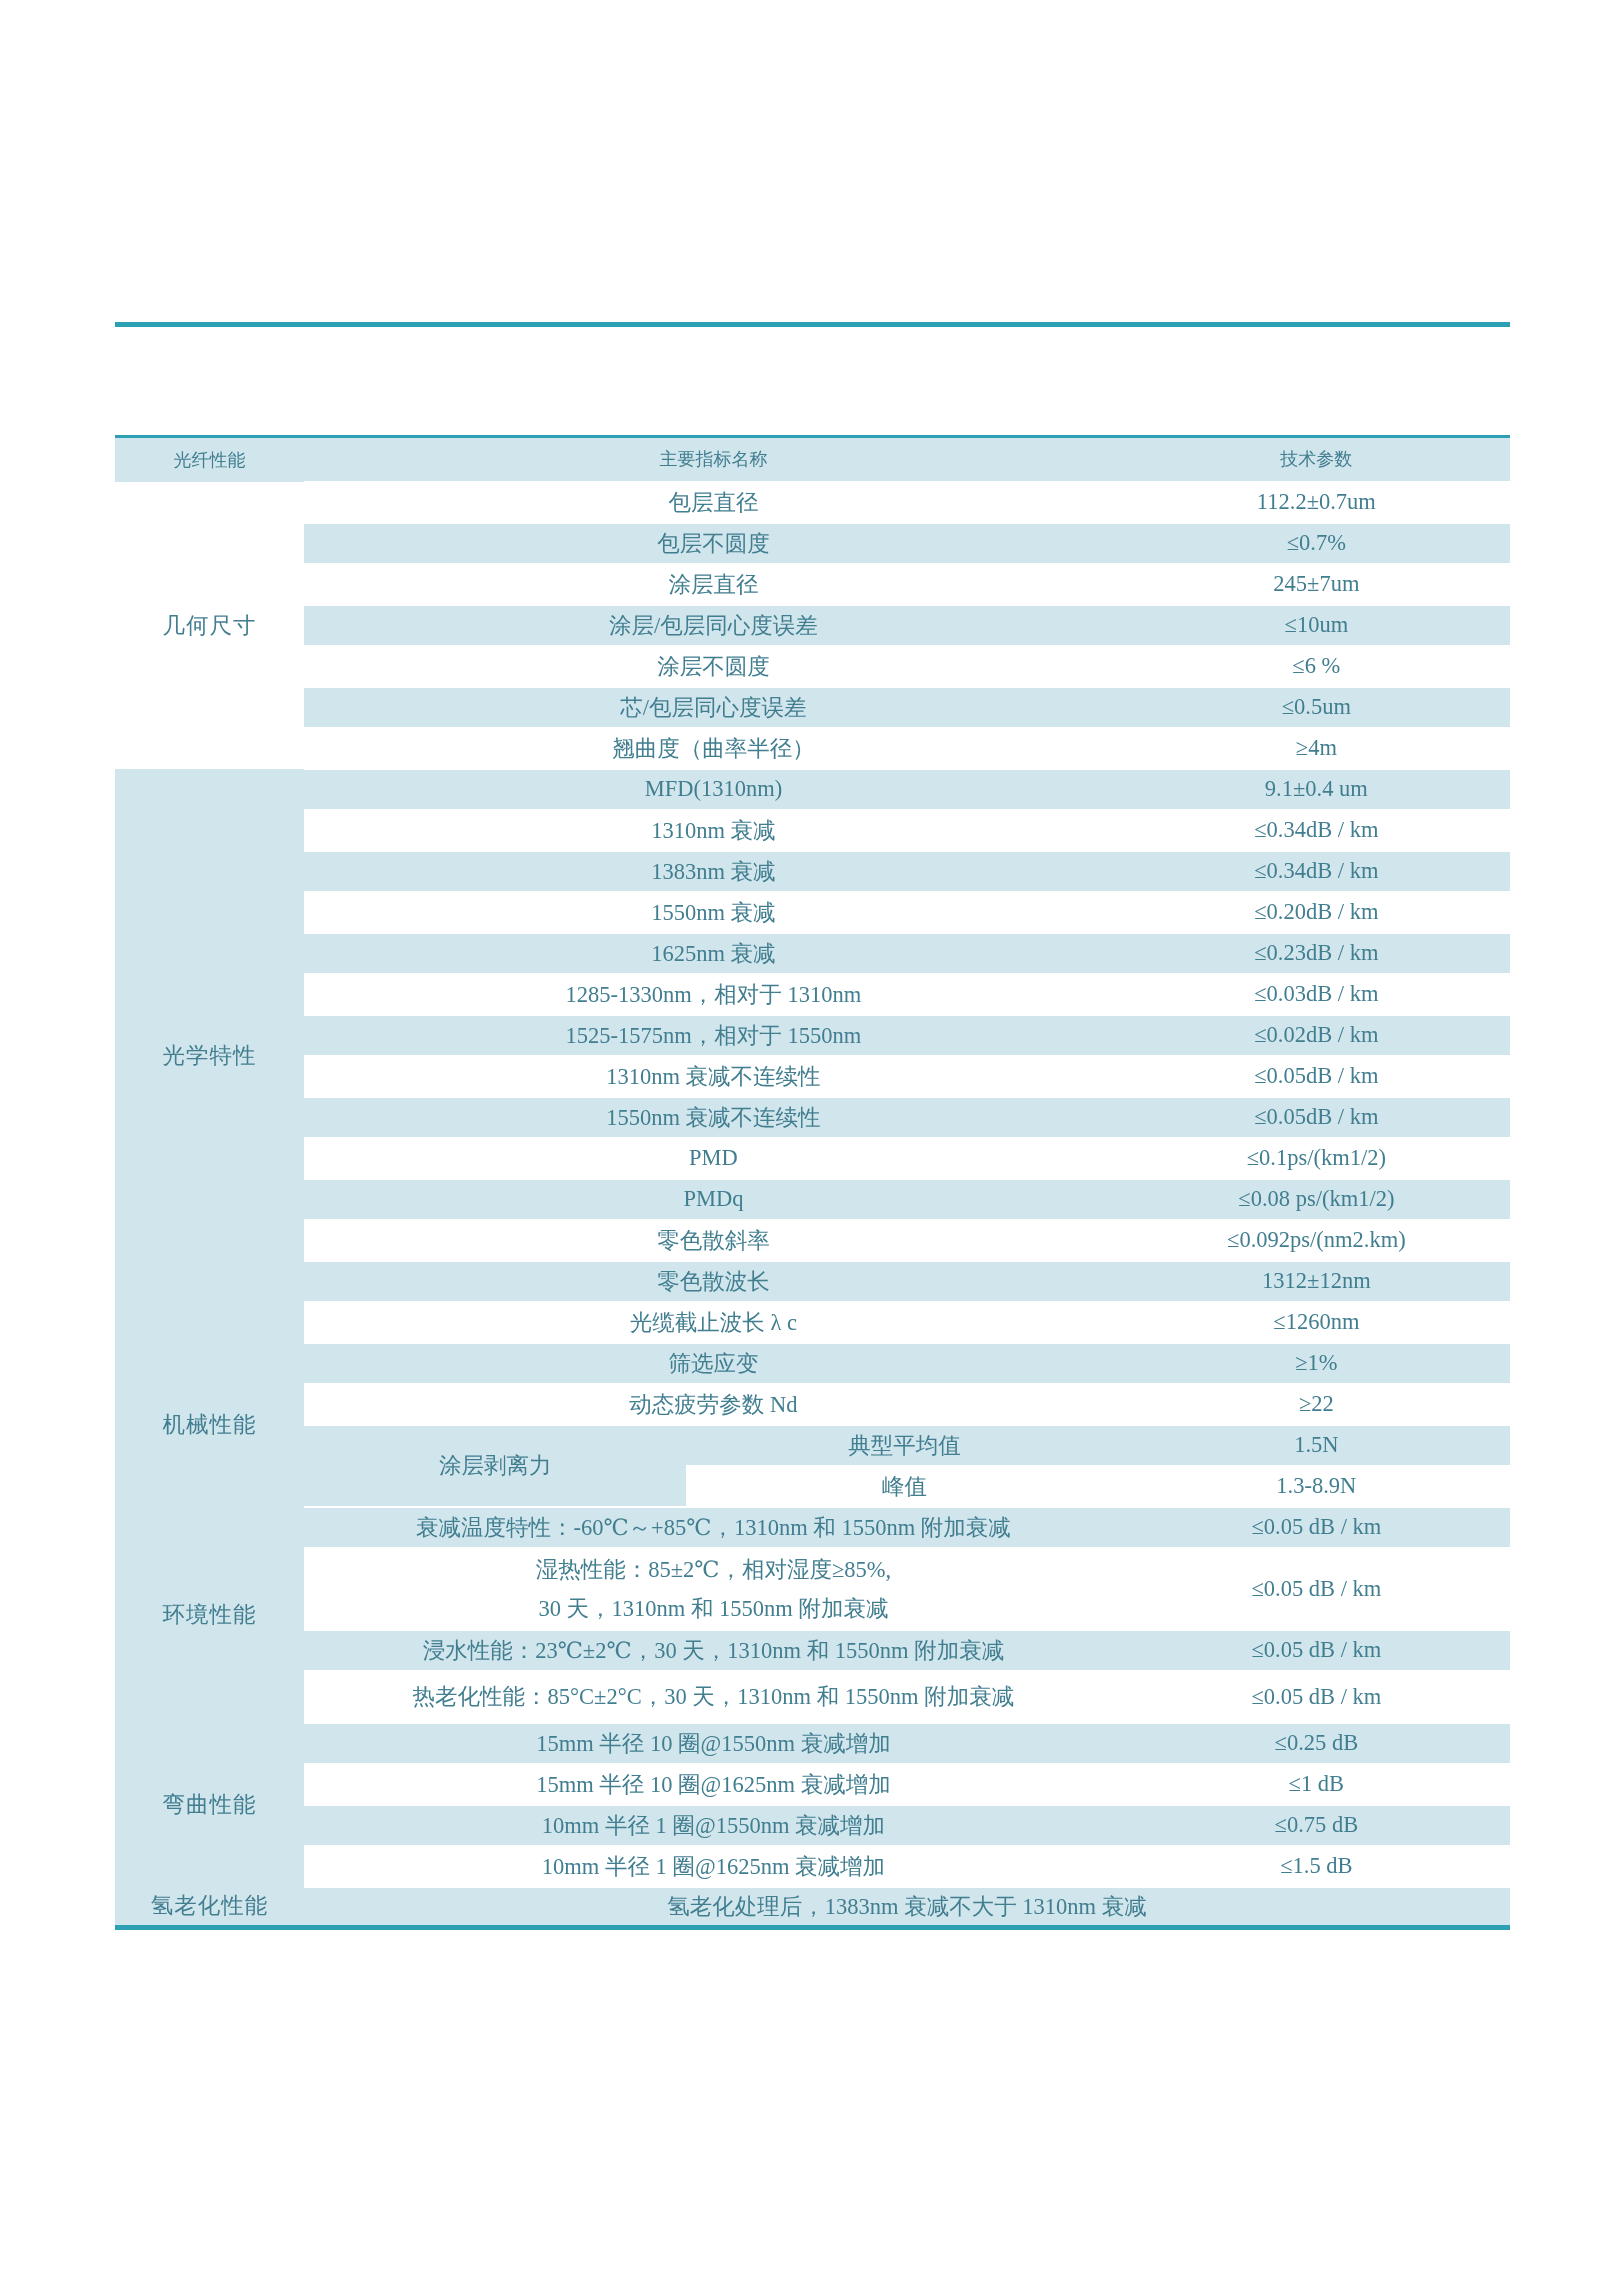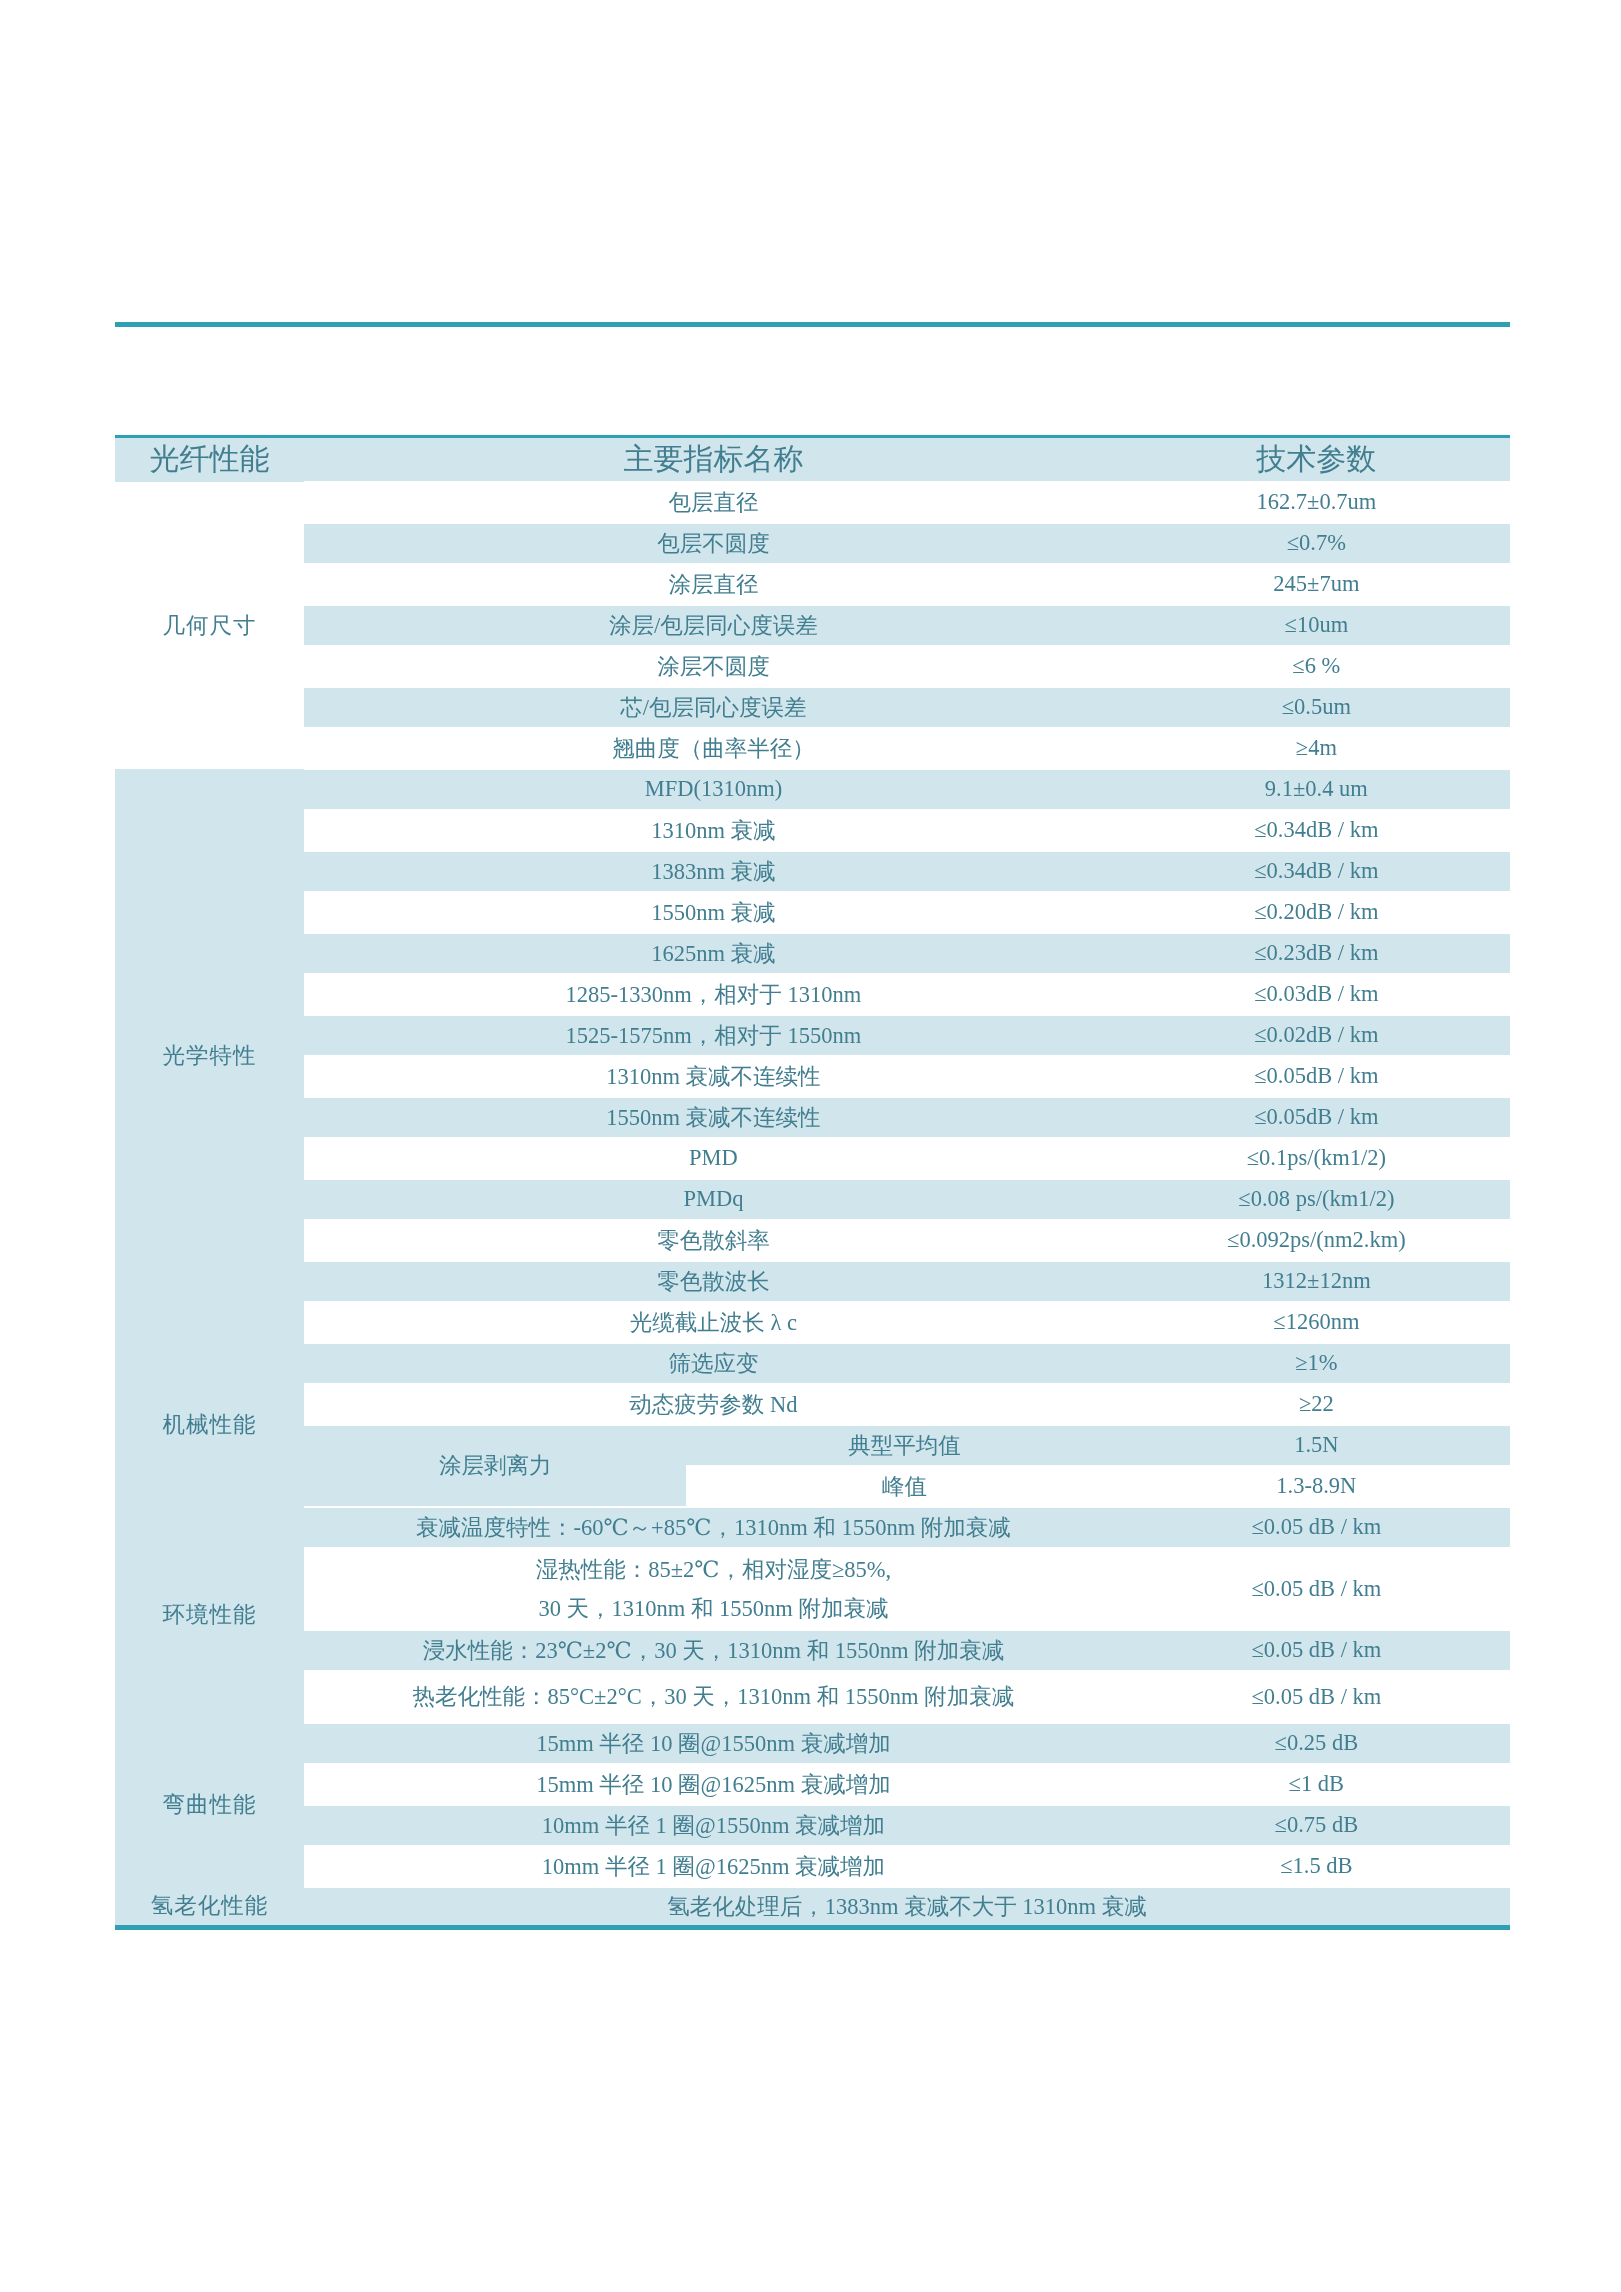--- a/index.html
+++ b/index.html
@@ -39,21 +39,21 @@
   }
   table.spec th, table.spec td{
     padding:0 3.9px;
     text-align:center;
     vertical-align:middle;
     font-size:22.5px;
     color:var(--ink);
     font-weight:normal;
     overflow:hidden;
   }
-  table.spec th{background:var(--stripe);font-size:30px;}
+  table.spec th{background:var(--stripe);font-size:18px;}
   td.b{background:var(--stripe);}
   td.sep{border-top:2px solid #ffffff;}
   td.cat{font-size:23.5px;letter-spacing:1px;}
   tr.hdr{height:45px;}
   .twolines div{line-height:39px;}
 </style>
 </head>
 <body>
 
 <div class="page">
@@ -72,21 +72,21 @@
       <tr class="hdr">
         <th>光纤性能</th>
         <th colspan="2">主要指标名称</th>
         <th>技术参数</th>
       </tr>
     </thead>
     <tbody id="table-body">
         <tr style="height: 41px;">
           <td class="cat" rowspan="7">几何尺寸</td>
           <td class="sep" colspan="2">包层直径</td>
-          <td class="sep">162.7±0.7um</td>
+          <td class="sep">112.2±0.7um</td>
         </tr>
         <tr style="height: 41px; margin-top: 24px;">
           <td class="sep b" colspan="2">包层不圆度</td>
           <td class="sep b">≤0.7%</td>
         </tr>
         <tr style="height: 41px;">
           <td class="sep" colspan="2">涂层直径</td>
           <td class="sep">245±7um</td>
         </tr>
         <tr style="height: 41px;">

